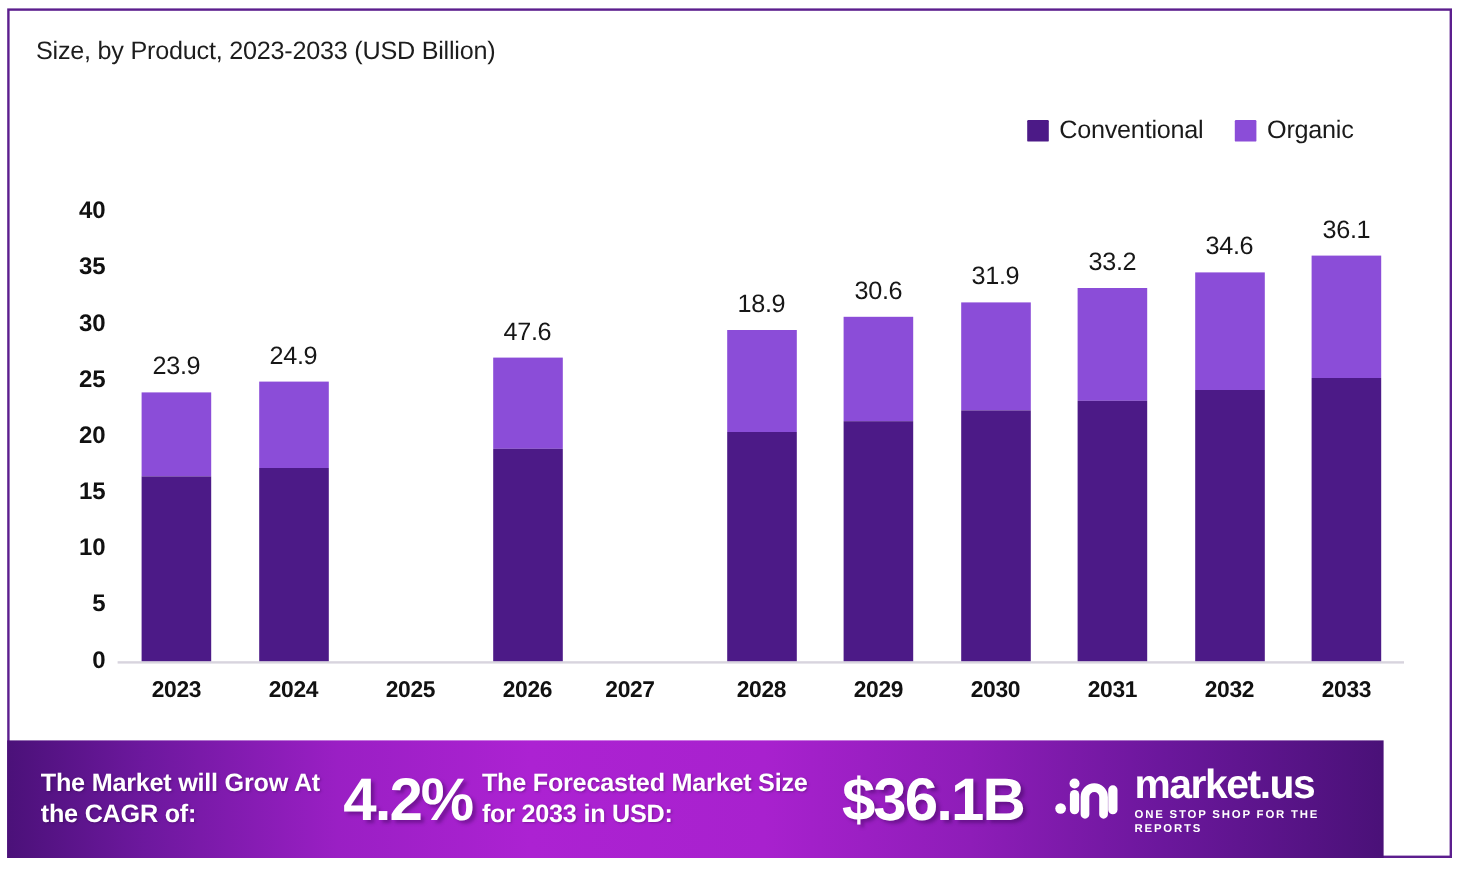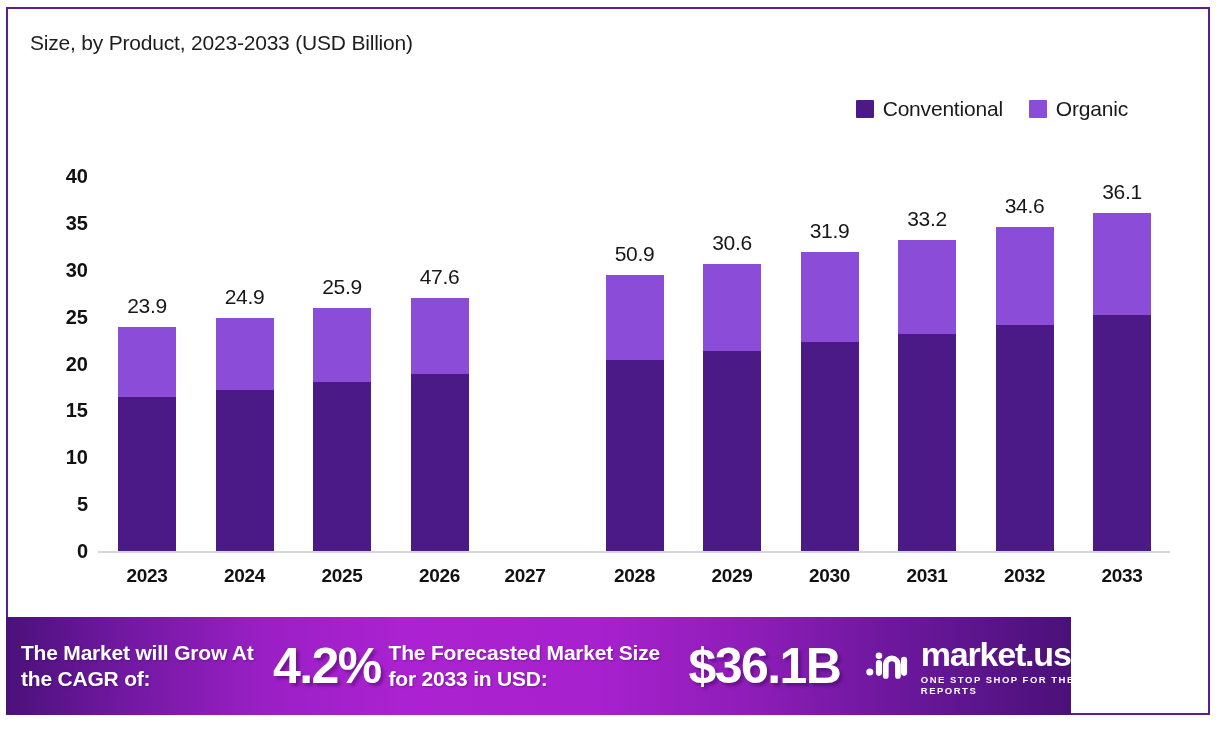--- a/index.html
+++ b/index.html
@@ -142,21 +142,21 @@
     font-size:19px;
     font-weight:bold;
     color:#111111;
     letter-spacing:-0.3px;
   }
   
   .banner{
     position:absolute;
     left:6px;
     top:617px;
-    width:1065px;
+    width:1147px;
     height:98px;
     background:linear-gradient(90deg,
        #4B1179 0%,
        #6D189E 10%,
        #9A1FC4 24%,
        #AC22D2 38%,
        #A821CE 55%,
        #8E1DB8 70%,
        #6B179C 84%,
        #4A1178 100%);
@@ -262,32 +262,27 @@
         <div class="barcol" style="left: 20px; width: 58px;">
           <div class="bar-value">23.9</div>
           <div class="seg seg-top" style="height: 70.3125px; background: rgb(139, 77, 216);"></div>
           <div class="seg seg-bottom" style="height: 153.75px; background: rgb(76, 26, 135);"></div>
         </div>
         <div class="barcol" style="left: 117.5px; width: 58px;">
           <div class="bar-value">24.9</div>
           <div class="seg seg-top" style="height: 72.1875px; background: rgb(139, 77, 216);"></div>
           <div class="seg seg-bottom" style="height: 161.25px; background: rgb(76, 26, 135);"></div>
         </div>
-        <div class="barcol" style="left: 215px; width: 58px;">
-          <div class="bar-value">25.9</div>
-          <div class="seg seg-top" style="height: 74.0625px; background: rgb(139, 77, 216);"></div>
-          <div class="seg seg-bottom" style="height: 168.75px; background: rgb(76, 26, 135);"></div>
-        </div>
         <div class="barcol" style="left: 312.5px; width: 58px;">
           <div class="bar-value">47.6</div>
           <div class="seg seg-top" style="height: 75.9375px; background: rgb(139, 77, 216);"></div>
           <div class="seg seg-bottom" style="height: 177.188px; background: rgb(76, 26, 135);"></div>
         </div>
         <div class="barcol" style="left: 507.5px; width: 58px;">
-          <div class="bar-value">50.9</div>
+          <div class="bar-value">18.9</div>
           <div class="seg seg-top" style="height: 84.375px; background: rgb(139, 77, 216);"></div>
           <div class="seg seg-bottom" style="height: 191.25px; background: rgb(76, 26, 135);"></div>
         </div>
         <div class="barcol" style="left: 605px; width: 58px;">
           <div class="bar-value">30.6</div>
           <div class="seg seg-top" style="height: 87.1875px; background: rgb(139, 77, 216);"></div>
           <div class="seg seg-bottom" style="height: 199.688px; background: rgb(76, 26, 135);"></div>
         </div>
         <div class="barcol" style="left: 702.5px; width: 58px;">
           <div class="bar-value">31.9</div>

